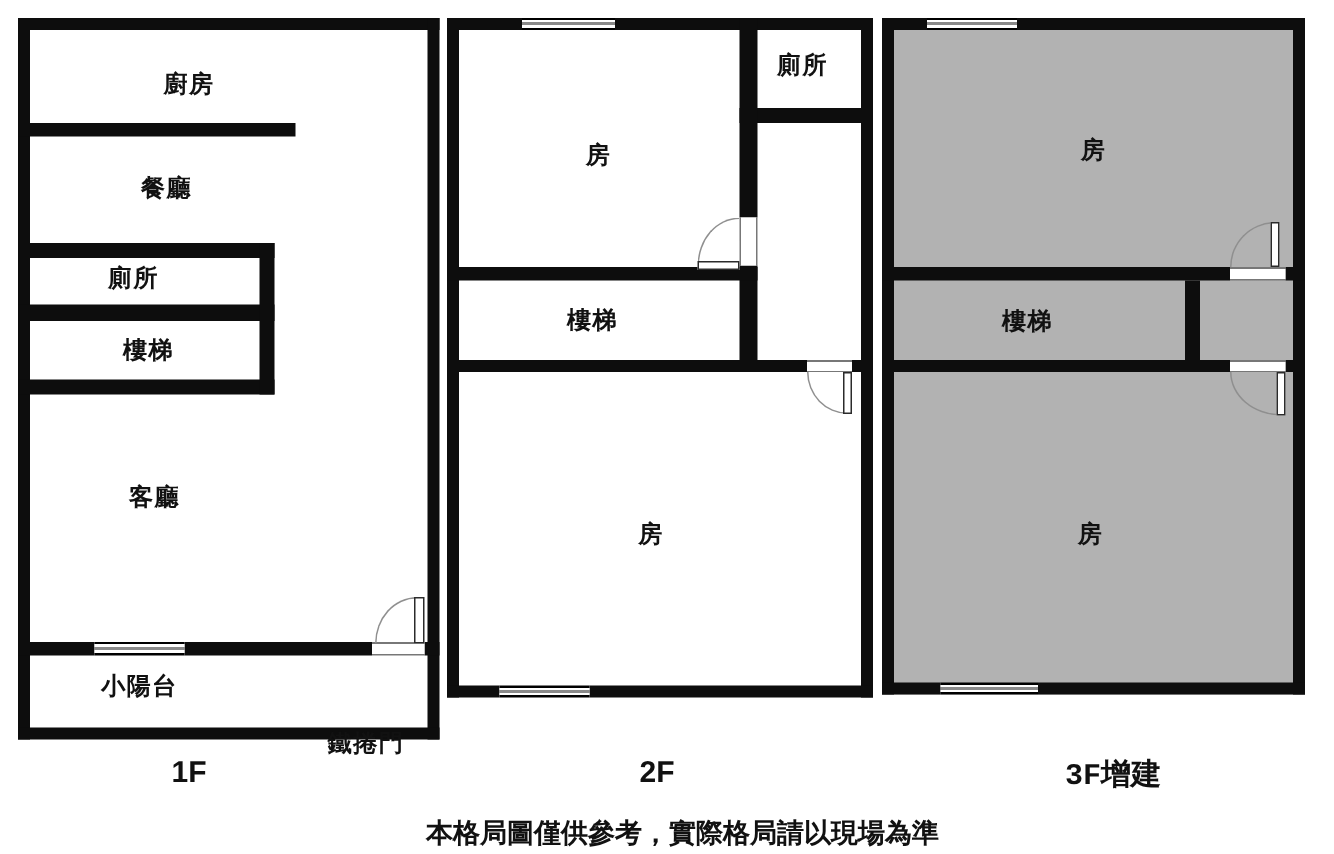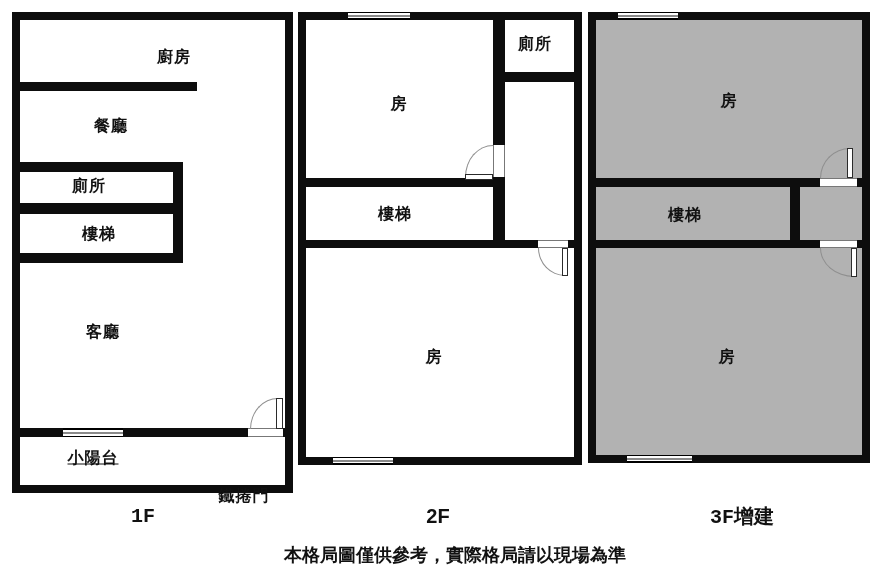--- a/index.html
+++ b/index.html
@@ -57,26 +57,26 @@
   <div class="wall" style="left:0; top:191px; width:171px; height:11px;"></div>
   <div class="wall" style="left:0; top:241px; width:171px; height:10px;"></div>
   <div class="wall" style="left:161px; top:150px; width:10px; height:101px;"></div>
   <div class="wall" style="left:0; top:416px; width:51px; height:9px;"></div>
   <div class="wall" style="left:111px; top:416px; width:125px; height:9px;"></div>
   <div class="wall" style="left:271px; top:416px; width:10px; height:9px;"></div>
   <div class="win" style="left:51px; top:416px; width:60px; height:9px;"></div>
   <div class="thr" style="left:236px; top:416px; width:35px; height:9px;"></div>
   <div class="arc tl" style="left:238px; top:386px; width:28px; height:31px;"></div>
   <div class="panel" style="left:264px; top:386px; width:7px; height:31px;"></div>
-  <div class="room-label" style="left:114px; top:45px;margin-left:48px;">廚房</div>
+  <div class="room-label" style="left:114px; top:45px;">廚房</div>
   <div class="room-label" style="left:99px; top:114px;">餐廳</div>
   <div class="room-label" style="left:77px; top:174px;">廁所</div>
   <div class="room-label" style="left:87px; top:222px;">樓梯</div>
   <div class="room-label" style="left:91px; top:320px;">客廳</div>
-  <div class="room-label" style="left:81px; top:446px;text-decoration:underline;">小陽台</div>
+  <div class="room-label" style="left:81px; top:446px;">小陽台</div>
   <div class="room-label" style="left:232px; top:484px;">鐵捲門</div>
 </div>
 
 <div class="plan" style="left:298px; top:12px; width:284px; height:453px;">
   <div class="wall" style="left:0; top:0; width:50px; height:8px;"></div>
   <div class="wall" style="left:112px; top:0; width:172px; height:8px;"></div>
   <div class="win" style="left:50px; top:0; width:62px; height:8px;"></div>
   <div class="wall" style="left:0; top:0; width:8px; height:453px;"></div>
   <div class="wall" style="left:276px; top:0; width:8px; height:453px;"></div>
   <div class="wall" style="left:0; top:445px; width:35px; height:8px;"></div>
@@ -118,16 +118,16 @@
   <div class="arc tl" style="left:232px; top:136px; width:30px; height:30px;"></div>
   <div class="panel" style="left:259px; top:136px; width:6px; height:30px;"></div>
   <div class="thr" style="left:232px; top:228px; width:37px; height:8px;"></div>
   <div class="arc bl" style="left:232px; top:236px; width:34px; height:29px;"></div>
   <div class="panel" style="left:263px; top:236px; width:6px; height:29px;"></div>
   <div class="room-label" style="left:141px; top:89px;">房</div>
   <div class="room-label" style="left:97px; top:203px;">樓梯</div>
   <div class="room-label" style="left:139px; top:345px;">房</div>
 </div>
 
-<div class="floor-label" style="left:143px; top:516px;font-family:Liberation Mono, monospace;">1F</div>
+<div class="floor-label" style="left:126px; top:516px;">1F</div>
 <div class="floor-label" style="left:438px; top:516px;">2F</div>
 <div class="floor-label" style="left:742px; top:516px;font-family:Liberation Mono, monospace;">3F增建</div>
 <div class="note" style="left:455px; top:555px;text-align:center;">本格局圖僅供參考，實際格局請以現場為準</div>
 
 </body></html>

